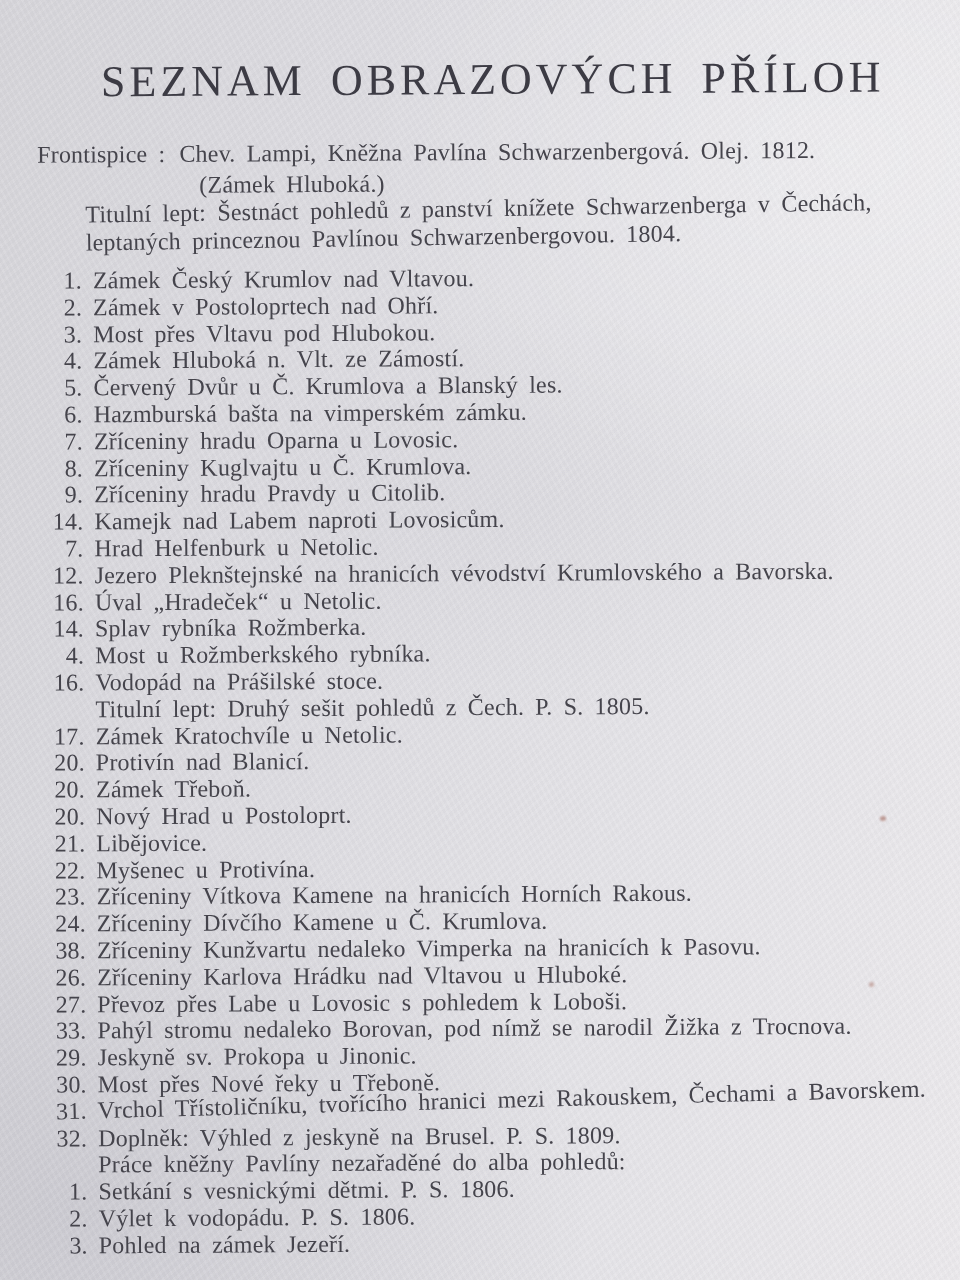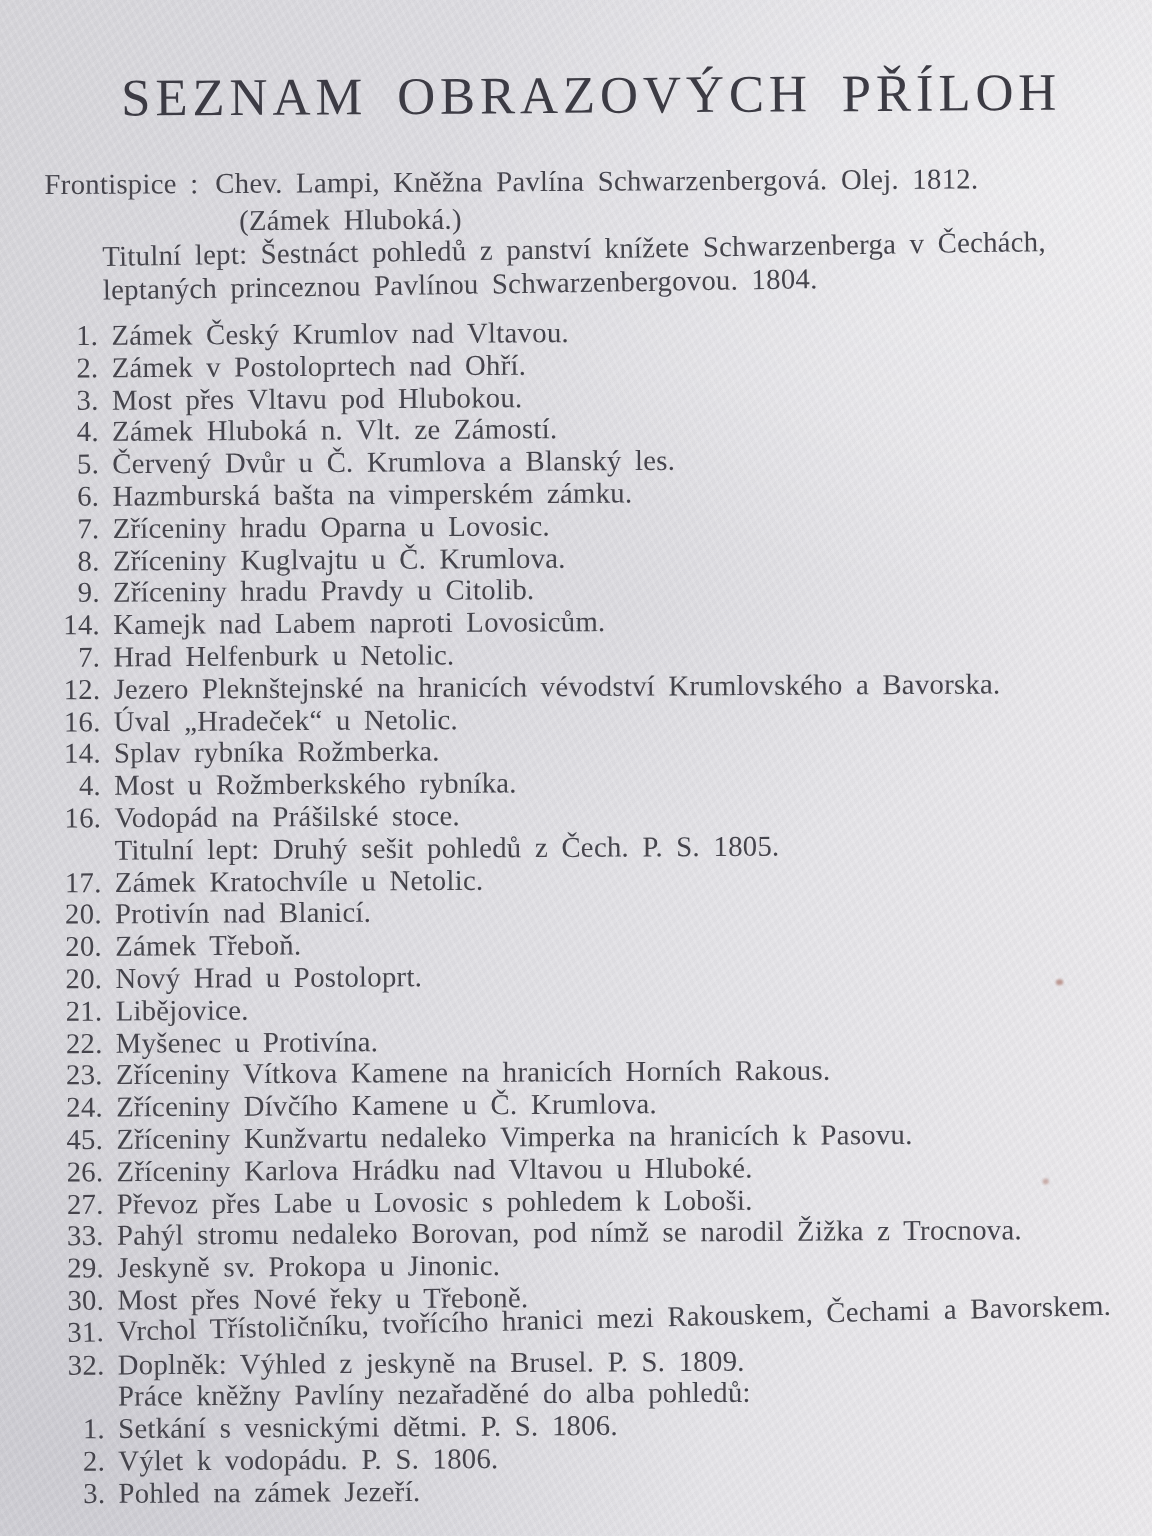--- a/index.html
+++ b/index.html
@@ -223,21 +223,21 @@
   </div>
         <div class="row">
     <span class="num">23.</span>
     <span class="txt">Zříceniny Vítkova Kamene na hranicích Horních Rakous.</span>
   </div>
         <div class="row">
     <span class="num">24.</span>
     <span class="txt">Zříceniny Dívčího Kamene u Č. Krumlova.</span>
   </div>
         <div class="row">
-    <span class="num">45.</span>
+    <span class="num">38.</span>
     <span class="txt">Zříceniny Kunžvartu nedaleko Vimperka na hranicích k Pasovu.</span>
   </div>
         <div class="row">
     <span class="num">26.</span>
     <span class="txt">Zříceniny Karlova Hrádku nad Vltavou u Hluboké.</span>
   </div>
         <div class="row">
     <span class="num">27.</span>
     <span class="txt">Převoz přes Labe u Lovosic s pohledem k Loboši.</span>
   </div>

